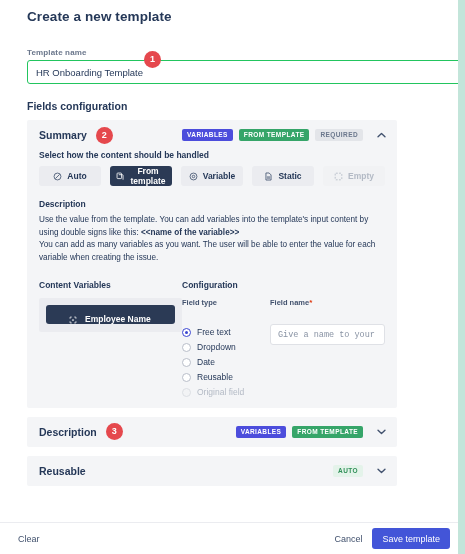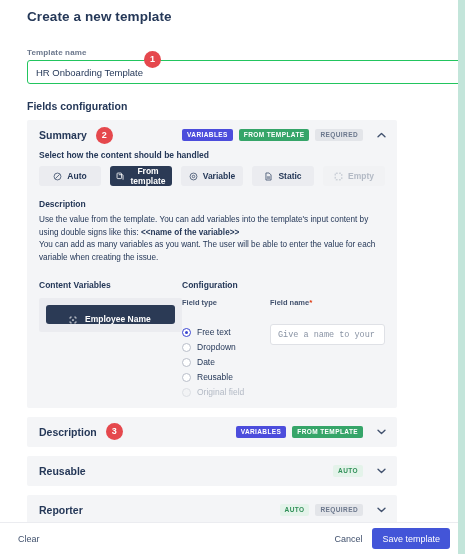--- a/index.html
+++ b/index.html
@@ -472,33 +472,20 @@
         <span class="spacer"></span>
         <span class="tag auto">AUTO</span>
         <span class="chev">
           <svg width="11" height="11" viewBox="0 0 12 12">
               <path d="M2.2 4.6 6 8.2l3.8-3.6" fill="none" stroke="#42526e" stroke-width="1.5" stroke-linecap="round" stroke-linejoin="round"></path>
             </svg>
         </span>
       </div>
     </div>
 
-    <div class="card">
-      <div class="card-head">
-        <span class="ttl">Reporter</span>
-        <span class="spacer"></span>
-        <span class="tag auto">AUTO</span>
-        <span class="tag required">REQUIRED</span>
-        <span class="chev">
-          <svg width="11" height="11" viewBox="0 0 12 12">
-              <path d="M2.2 4.6 6 8.2l3.8-3.6" fill="none" stroke="#42526e" stroke-width="1.5" stroke-linecap="round" stroke-linejoin="round"></path>
-            </svg>
-        </span>
-      </div>
-    </div>
 
   </div>
 
   <div class="footer">
     <button class="lnk">Clear</button>
     <span class="spacer"></span>
     <button class="lnk">Cancel</button>
     <button class="btn-primary">Save template</button>
   </div>
 

